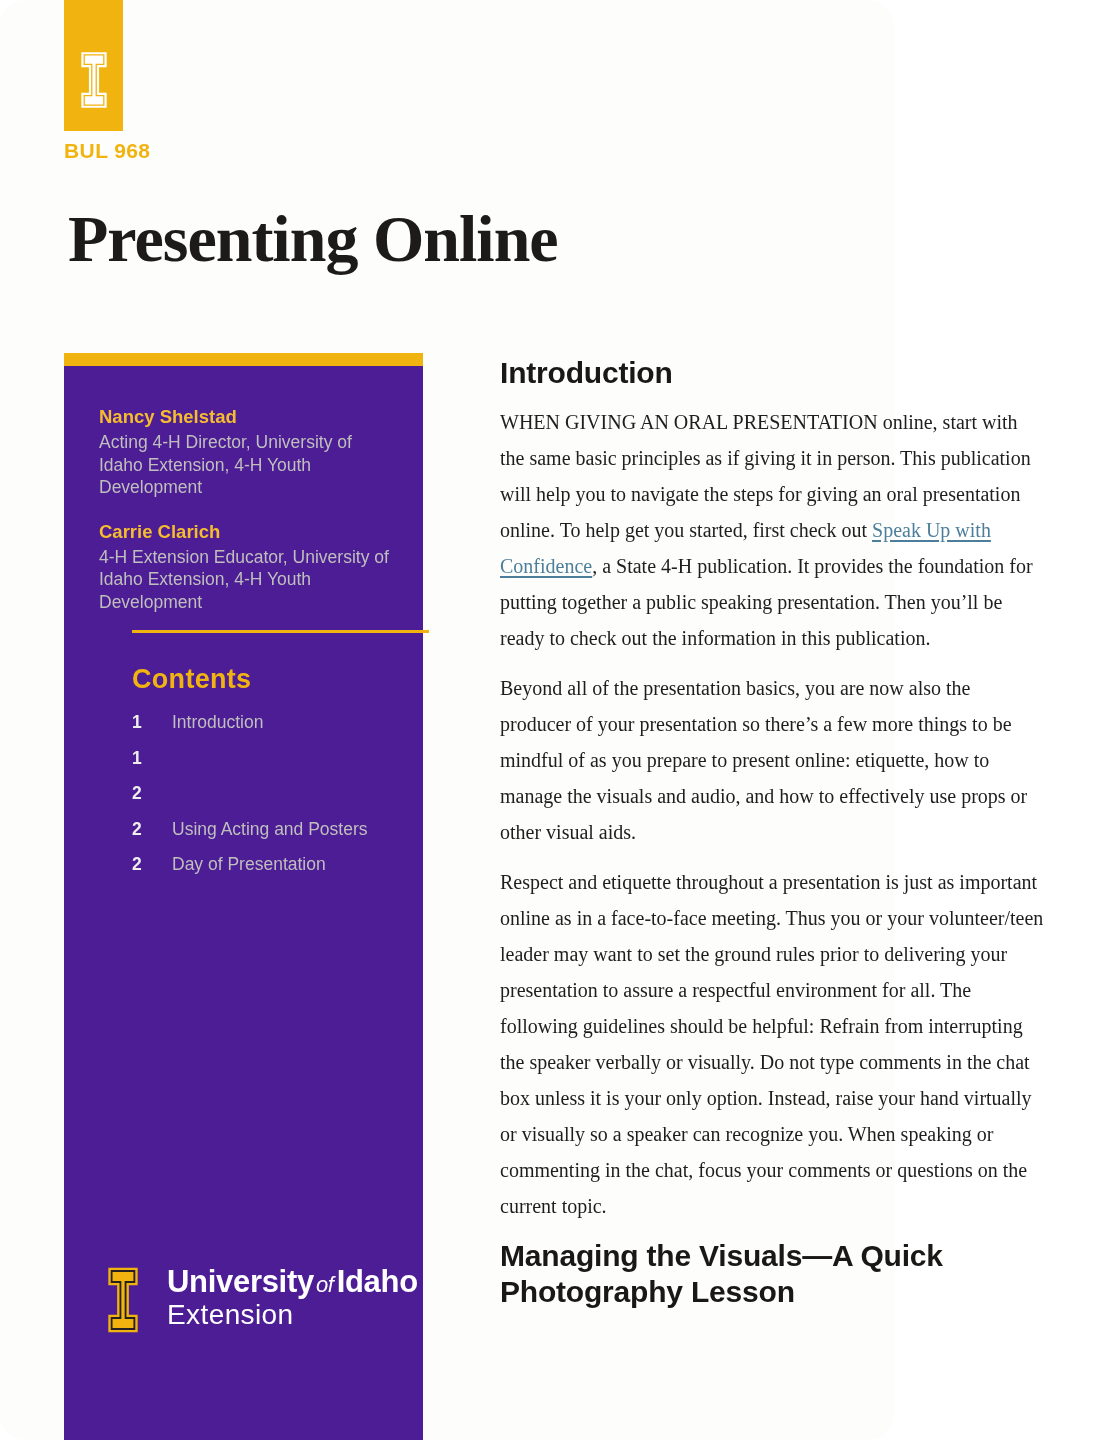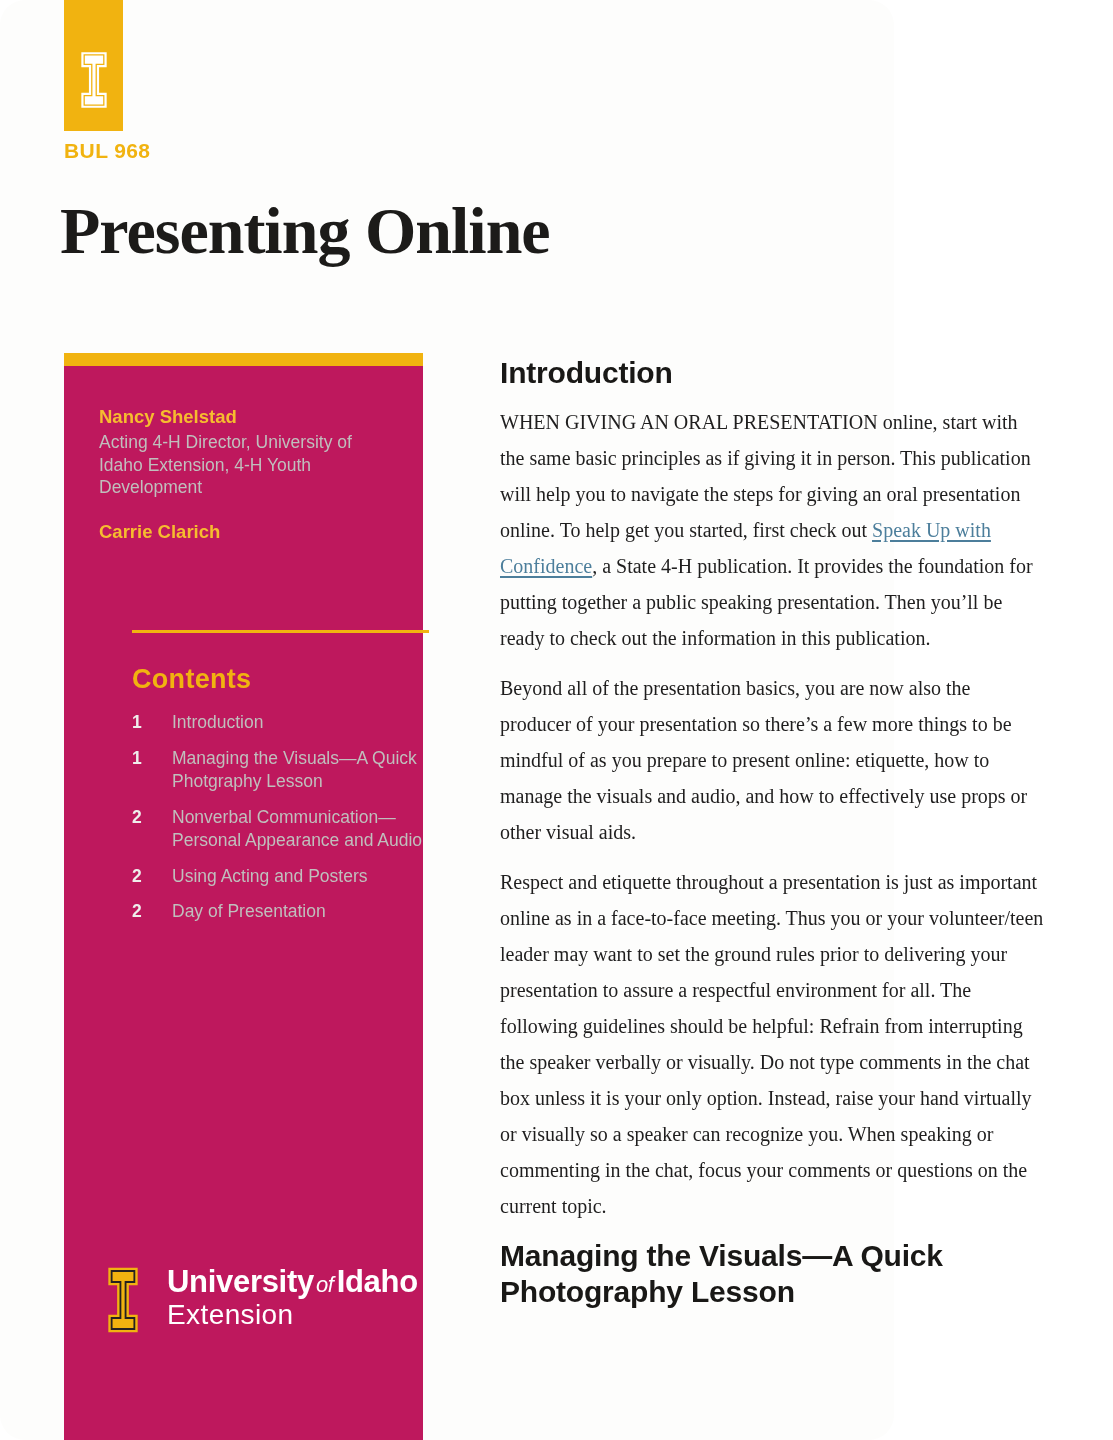--- a/index.html
+++ b/index.html
@@ -28,34 +28,34 @@
 
   .bul {
     position: absolute; left: 64px; top: 139px;
     font-size: 21px; font-weight: bold;
     letter-spacing: 0.4px;
     color: #F1B310;
   }
 
   .doc-title {
     position: absolute; left: 60px; top: 193px;
-    margin: 0;
+    margin: 8px;
     font-family: "Liberation Serif", serif;
     font-weight: bold;
     font-size: 66px;
     letter-spacing: -1px;
     color: #1c1b19;
     white-space: nowrap;
   }
 
   
   .sidebar {
     position: absolute; left: 64px; top: 353px;
     width: 359px; height: 1087px;
-    background: #be185d;
+    background: #4c1d95;
     padding-left: 48px;
   }
   .sidebar-stripe {
     position: absolute; left: 0; top: 0; right: 0;
     height: 13px; background: #F1B310;
   }
   .authors {
     position: absolute; left: 35px; top: 52px; width: 290px;
   }
   .author { margin-bottom: 21px; }
@@ -154,38 +154,37 @@
   <aside class="sidebar">
     <div class="sidebar-stripe"></div>
 
     <div class="authors">
       <div class="author">
         <div class="author-name">Nancy Shelstad</div>
         <div class="author-role">Acting 4-H Director, University of Idaho Extension, 4-H Youth Development</div>
       </div>
       <div class="author">
         <div class="author-name">Carrie Clarich</div>
+        <div class="author-role">4-H Extension Educator, University of Idaho Extension, 4-H Youth Development</div>
       </div>
     </div>
 
     <div class="contents-block">
       <hr class="contents-rule">
       <div class="contents-heading">Contents</div>
       <ul class="contents-list">
         <li class="contents-item">
           <span class="num">1</span>
           <span class="label">Introduction</span>
         </li>
         <li class="contents-item">
           <span class="num">1</span>
-          <span class="label">Managing the Visuals—A Quick Photgraphy Lesson</span>
         </li>
         <li class="contents-item">
           <span class="num">2</span>
-          <span class="label">Nonverbal Communication—Personal Appearance and Audio</span>
         </li>
         <li class="contents-item">
           <span class="num">2</span>
           <span class="label">Using Acting and Posters</span>
         </li>
         <li class="contents-item">
           <span class="num">2</span>
           <span class="label">Day of Presentation</span>
         </li>
       </ul>

